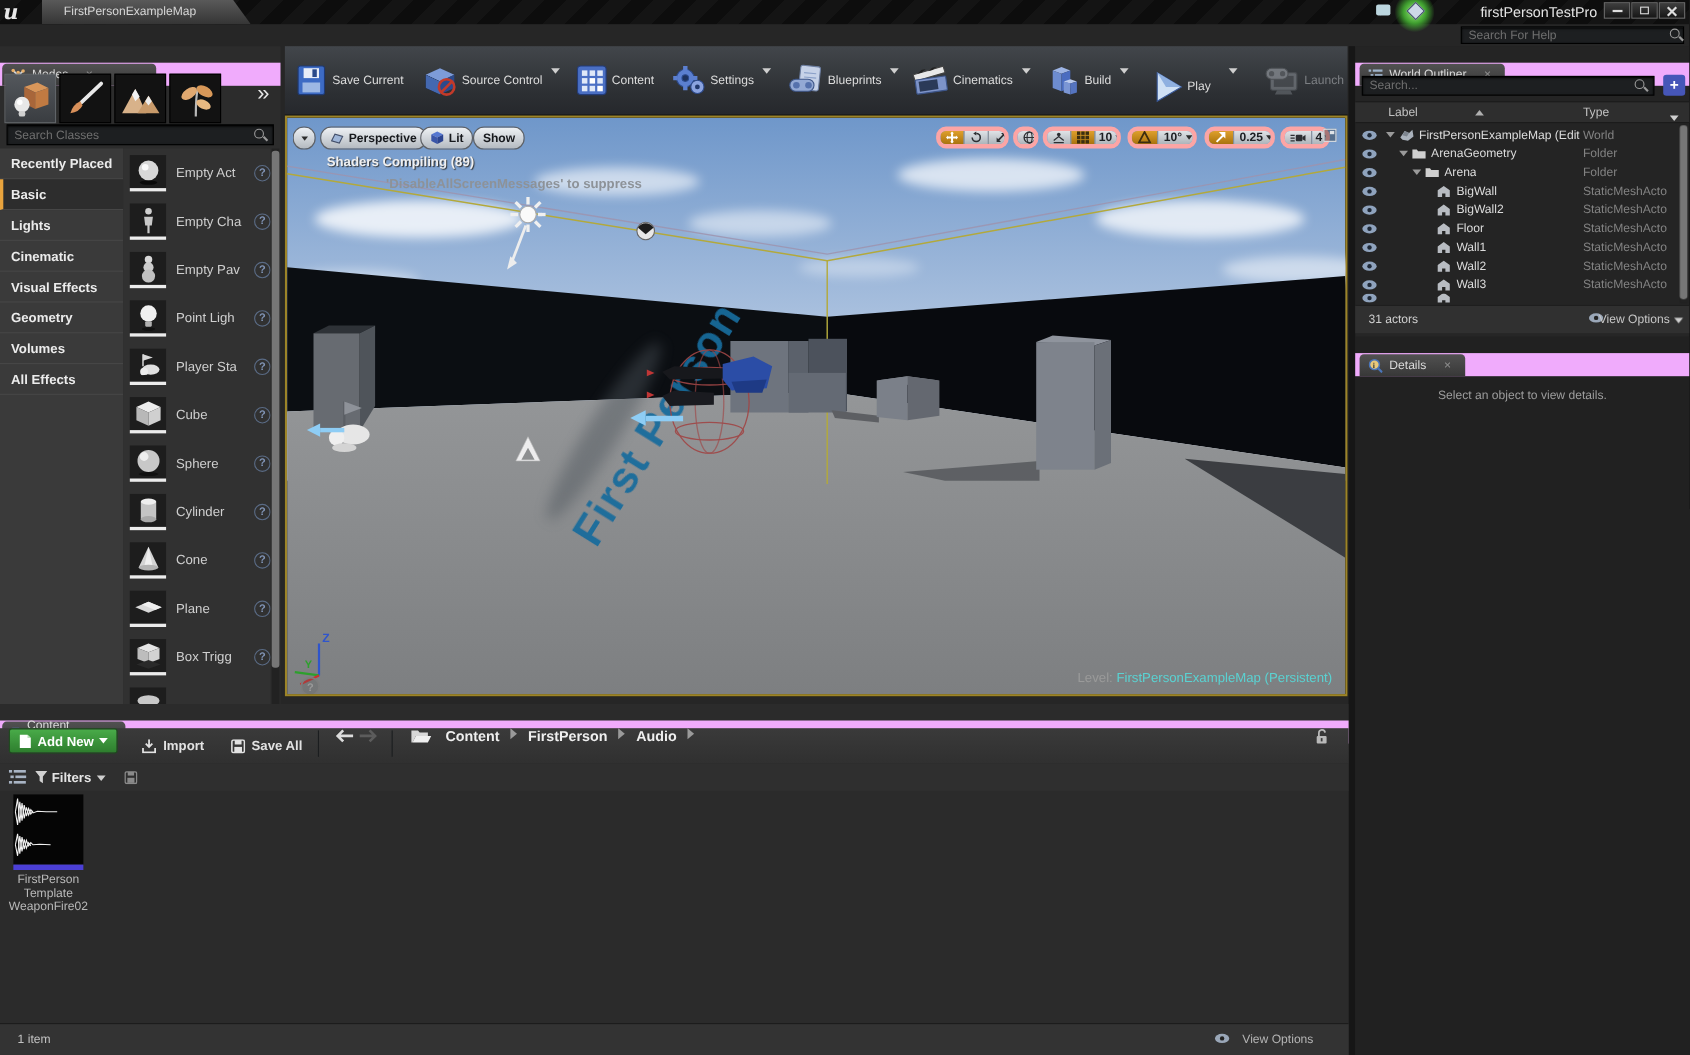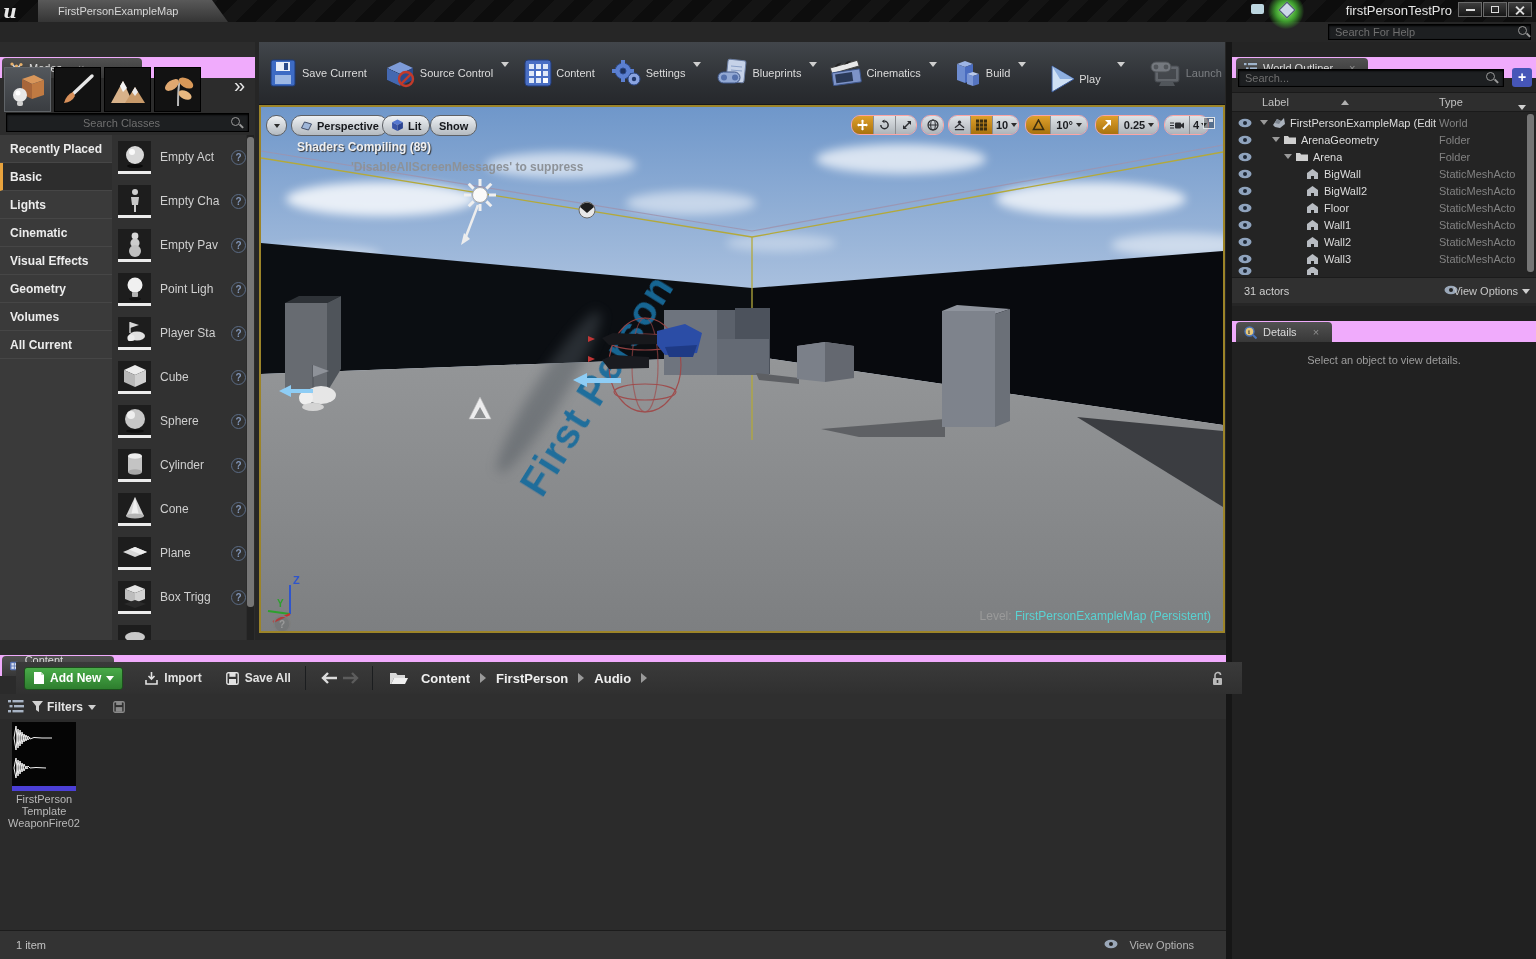--- a/index.html
+++ b/index.html
@@ -97,21 +97,21 @@
   .vp-overlay1 { position:absolute; left:36px; top:33px; color:#f0f0f0; font-size:12px; font-weight:bold;
     text-shadow:1px 1px 1px #333; }
   .vp-overlay2 { position:absolute; left:90px; top:53px; color:#8d9298; font-size:12px; font-weight:bold; }
   #level-line { position:absolute; right:12px; bottom:8px; font-size:12px; color:#9a9a9a; }
   #level-line .lvl-val { color:#5ad2d2; }
   .vp-btn { position:absolute; top:8px; height:21px; border-radius:10px;
     background:linear-gradient(#eef1f4,#b4bac0); border:1px solid #5e6166;
     color:#16181c; font-weight:bold; font-size:11px;
     display:inline-flex; align-items:center; gap:4px; padding:0 8px; }
   .vp-group { position:absolute; top:8px; height:20px; border-radius:9px; overflow:hidden;
-    border:1px solid #fca5a5; display:inline-flex; }
+    border:4px solid #fca5a5; display:inline-flex; }
   .vp-seg { height:100%; display:flex; align-items:center; justify-content:center; gap:2px;
     background:linear-gradient(#dfe3e7,#aeb4ba); padding:0 5px;
     border-right:1px solid #8a8d92; color:#1c1e22; font-weight:bold; font-size:11px; }
   .vp-seg:last-child { border-right:none; }
   .vp-seg.orange { background:linear-gradient(#dfa02c,#a9730d); }
 
   
   #right-sep { left:1226px; top:42px; width:6px; height:917px; background:#161616; }
   #outliner { left:1232px; top:42px; width:304px; height:261px; background:#242424; }
   #ol-search { position:absolute; left:6px; top:27px; width:266px; height:18px; }
@@ -126,22 +126,22 @@
     white-space:nowrap; overflow:hidden; }
   .ol-exp { width:0;height:0;border-left:4px solid transparent;border-right:4px solid transparent;
     border-top:5px solid #9a9a9a; margin-right:3px; }
   #ol-footer { position:absolute; left:0; bottom:0; width:304px; height:26px; background:#303030;
     border-top:1px solid #1b1b1b; display:flex; align-items:center; }
   #details { left:1232px; top:306px; width:304px; height:653px; background:#212121; }
   #details-msg { position:absolute; left:0; top:48px; width:100%; text-align:center; color:#9d9d9d; font-size:11px; }
 
   
   #content-browser { left:0; top:640px; width:1226px; height:319px; background:#2b2b2b; }
-  #cb-toolbar { position:absolute; left:16px; top:22px; width:100%; height:32px;
-    background:linear-gradient(#3a3a3a,#303030); display:flex; align-items:center; }
+  #cb-toolbar { position:absolute; left:0; top:22px; width:100%; height:32px;
+    background:linear-gradient(#3a3a3a,#303030); display:flex; }
   #add-new { height:23px; background:linear-gradient(#49ab49,#2e7e2e); border:1px solid #1d4d1d;
     border-radius:3px; display:flex; align-items:center; gap:5px; padding:0 8px; margin-left:8px;
     color:#fff; font-weight:bold; font-size:12px; }
   .cb-tool { display:flex; align-items:center; gap:6px; color:#e2e2e2; font-weight:bold; font-size:12px;
     padding:0 12px; }
   .crumb { color:#efefef; font-weight:bold; font-size:13px; padding:0 6px; }
   .crumb-sep { width:0;height:0;border-left:6px solid #9a9a9a;border-top:5px solid transparent;
     border-bottom:5px solid transparent; margin:0 4px; }
   #cb-filterbar { position:absolute; left:0; top:54px; width:100%; height:25px; background:#2f2f2f;
     display:flex; align-items:center; }
@@ -357,32 +357,32 @@
         <svg width="36" height="34" viewBox="0 0 36 34">
           <path d="M18 33 C18 20 18 14 20 6" stroke="#b8b8b8" stroke-width="2" fill="none"></path>
           <ellipse cx="12" cy="12" rx="8" ry="4.5" fill="#e0a870" transform="rotate(-35 12 12)"></ellipse>
           <ellipse cx="26" cy="10" rx="8" ry="4.5" fill="#d89858" transform="rotate(30 26 10)"></ellipse>
           <ellipse cx="25" cy="22" rx="7" ry="4" fill="#e8b880" transform="rotate(25 25 22)"></ellipse>
         </svg>
       </div>
     </div>
     <span class="abs" id="mode-expand">»</span>
     <div id="modes-search">
-      <input class="search-box" style="width: 100%; height: 100%; text-align: center;" placeholder="Search Classes">
+      <input class="search-box" style="width: 100%; height: 100%;" placeholder="Search Classes">
       <span class="mag" style="position:absolute; right:6px; top:4px;"></span>
     </div>
     <div id="cat-col">
       <div class="cat-row">Recently Placed</div>
       <div class="cat-row sel">Basic</div>
       <div class="cat-row">Lights</div>
       <div class="cat-row">Cinematic</div>
       <div class="cat-row">Visual Effects</div>
       <div class="cat-row">Geometry</div>
       <div class="cat-row">Volumes</div>
-      <div class="cat-row">All Current</div>
+      <div class="cat-row">All Effects</div>
     </div>
     <div id="item-col">
       <div class="place-item">
         <span class="thumb">
             <svg width="26" height="26" viewBox="0 0 26 26">
               <circle cx="13" cy="12" r="9" fill="#d8d8d8"></circle>
               <circle cx="10" cy="9" r="3" fill="#fafafa"></circle>
               <ellipse cx="13" cy="23" rx="8" ry="2" fill="#0a0a0a"></ellipse>
             </svg>
           </span>

